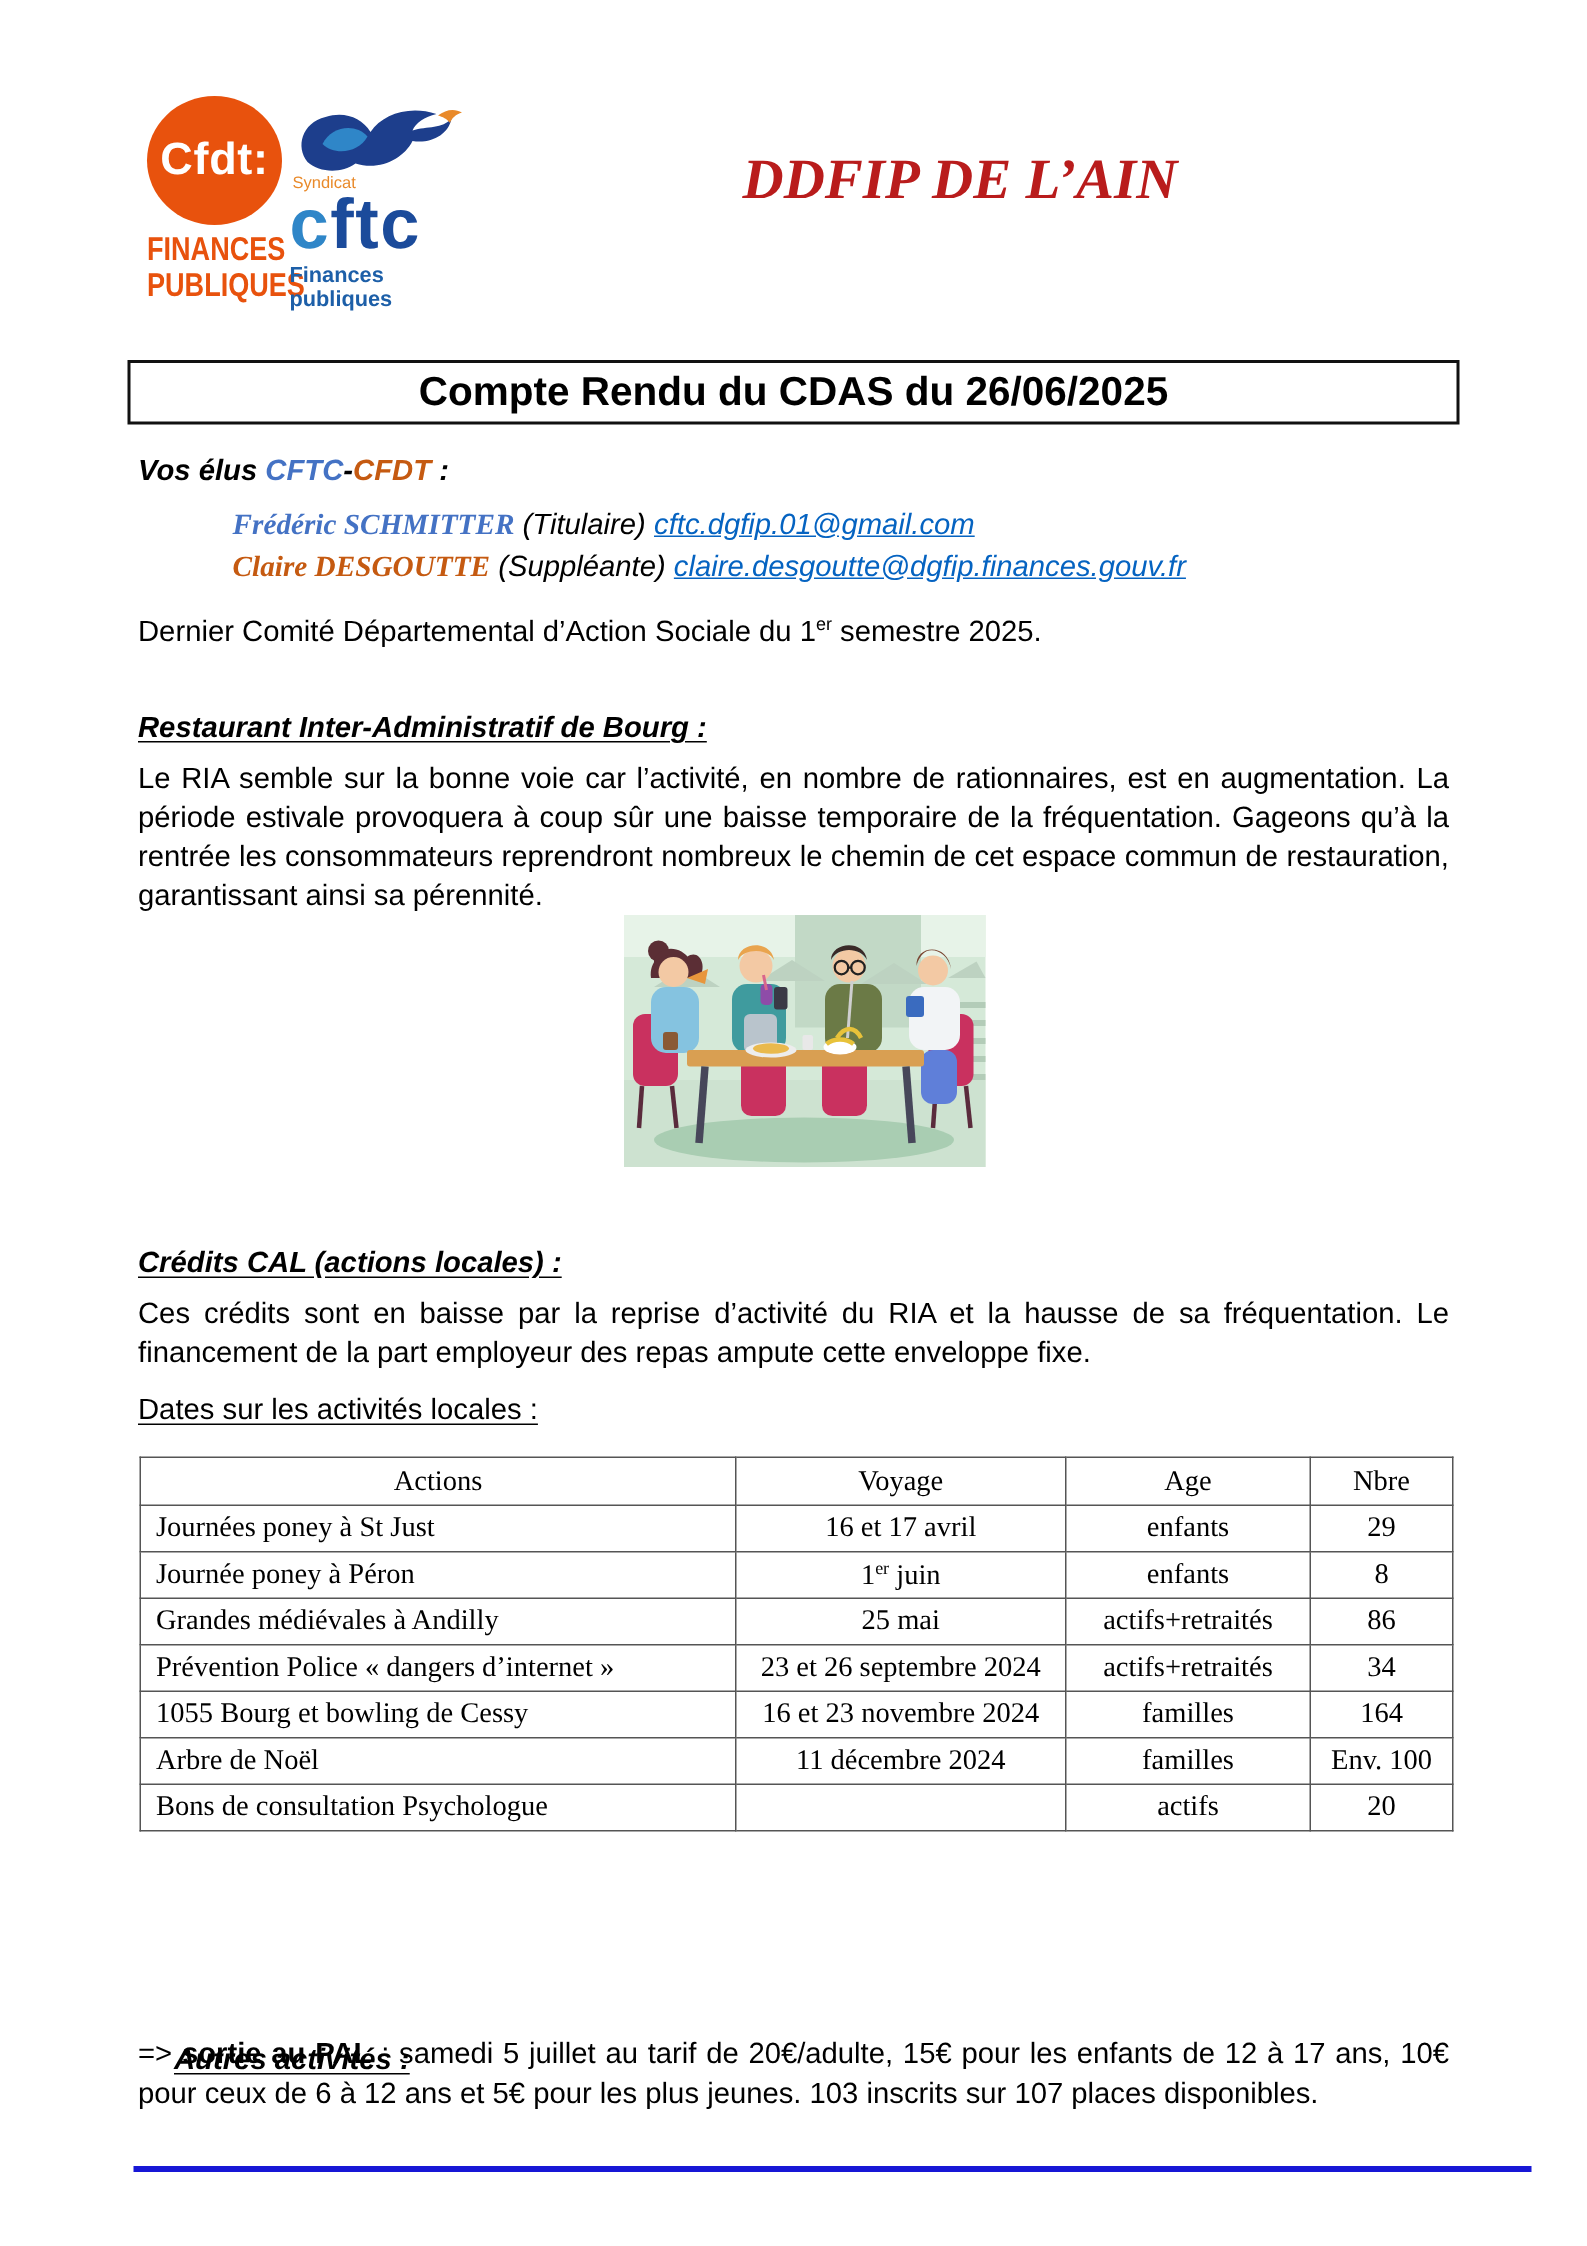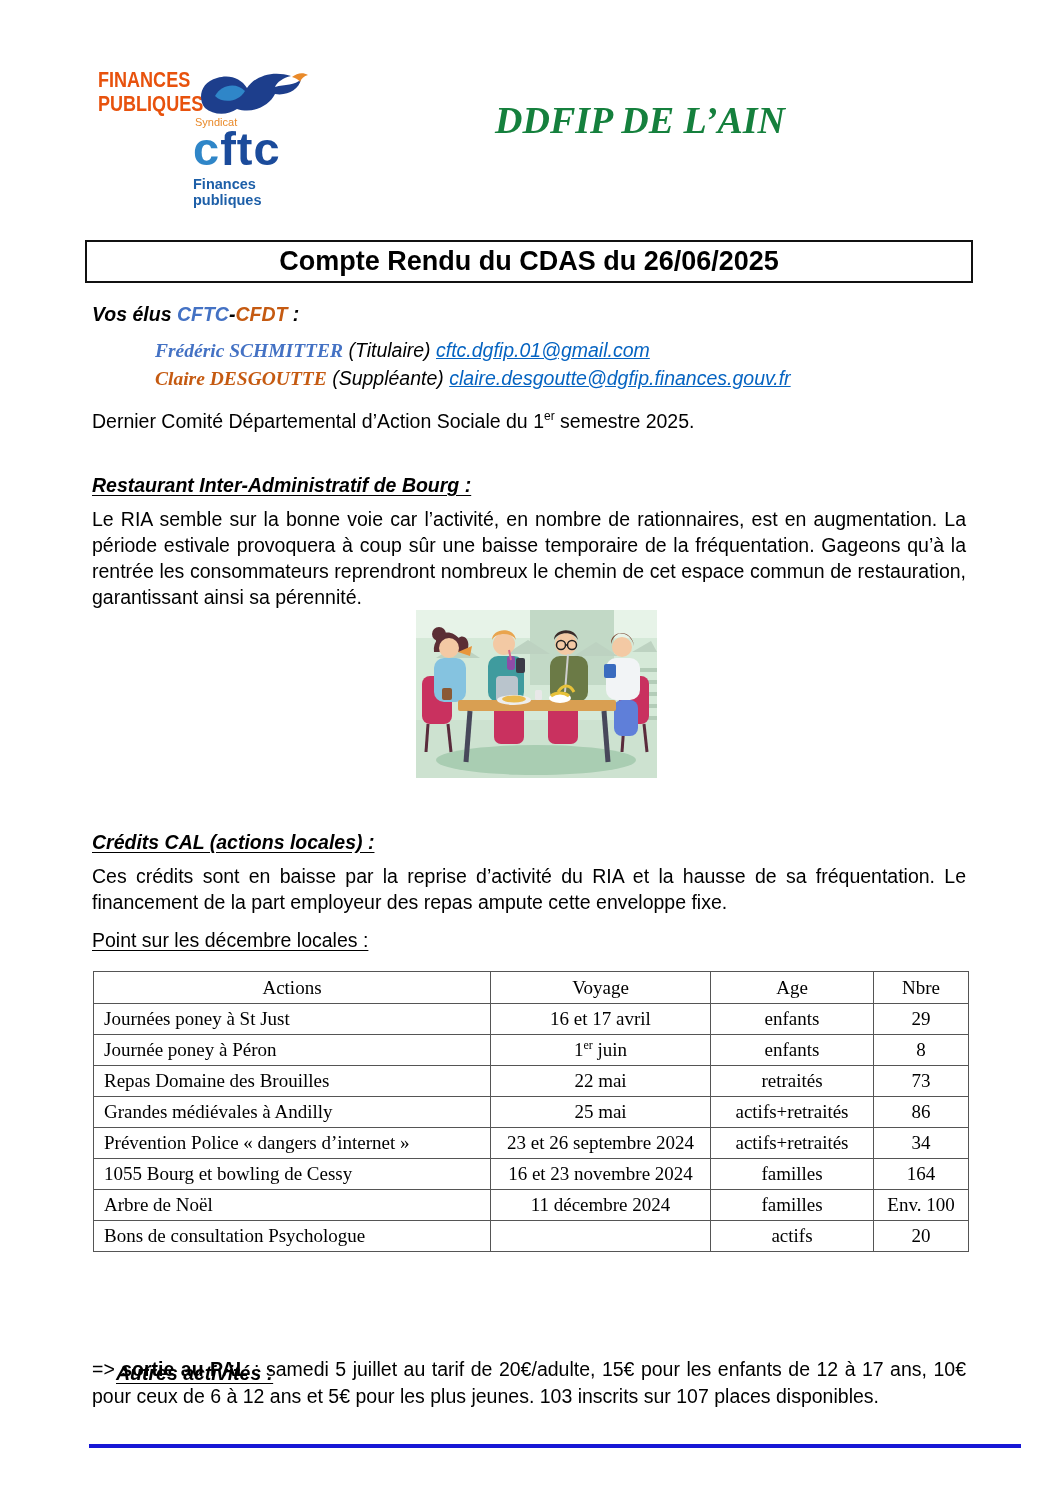--- a/index.html
+++ b/index.html
@@ -18,21 +18,21 @@
   .cftc-logo{position:absolute;left:193px;top:70px;width:135px;}
   .cftc-bird{display:block;margin-left:4px;}
   .cftc-syndicat{color:#E98A2A;font-weight:normal;font-size:11px;margin:-4px 0 0 2px;}
   .cftc-name{font-weight:bold;font-size:47px;line-height:42px;margin-left:0px;
              color:#1B4B9B;letter-spacing:1px;}
   .cftc-name .lite{color:#2F86C8;}
   .cftc-sub{color:#1D5FA8;font-weight:bold;font-size:14.5px;margin-top:6px;}
 
   .doc-title{position:absolute;left:430px;top:98px;width:420px;margin:0;
              text-align:center;font-family:"Liberation Serif",serif;
-             font-weight:bold;font-style:italic;font-size:38px;color:#15803d;}
+             font-weight:bold;font-style:italic;font-size:38px;color:#b91c1c;}
 
   
   .title-box{position:absolute;left:85px;top:240px;width:884px;height:39px;
              border:2px solid #111;display:flex;align-items:center;justify-content:center;
              font-size:27px;font-weight:bold;}
 
   
   .elus-line{position:absolute;left:92px;top:303px;font-size:19.5px;font-weight:bold;
              font-style:italic;}
   .c-blue{color:#4472C4;}
@@ -75,20 +75,23 @@
 
   
   .divider{position:absolute;left:89px;top:1444px;width:932px;height:4px;background:#1717D6;}
 </style>
 </head>
 <body>
 
 <div class="page">
 
   <div class="cfdt-logo">
+    <div class="cfdt-circle">
+      <span>Cfdt:</span>
+    </div>
     <div class="cfdt-words">
       <div class="cfdt-word">FINANCES</div>
       <div class="cfdt-word">PUBLIQUES</div>
     </div>
   </div>
 
   <div class="cftc-logo">
     <svg class="cftc-bird" width="118" height="50" viewBox="0 0 118 50">
       <path d="M8 38 C0 28 4 12 20 8 C32 4 44 8 50 18 C58 6 76 0 94 6 C86 8 80 12 78 17 C88 14 98 16 104 9 C102 20 90 26 78 24 C72 36 56 44 40 39 C30 46 16 45 8 38 Z" fill="#1D3E8C"></path>
       <path d="M18 26 C24 14 40 12 48 21 C42 32 26 34 18 26 Z" fill="#2F86C8"></path>
@@ -199,21 +202,21 @@
       <ellipse cx="106" cy="99" rx="12" ry="3.5" fill="#E9B94D"></ellipse>
       <ellipse cx="152" cy="98" rx="11" ry="5" fill="#FFFFFF"></ellipse>
       <path d="M143 96 C148 92 156 92 161 96" stroke="#E8C23A" stroke-width="3" fill="none"></path>
       <rect x="127" y="90" width="7" height="10" rx="1.5" fill="#E8E8E8"></rect>
     </svg>
   </div>
 
   <div class="sec-h h-credits">Crédits CAL (actions locales) :</div>
   <div class="sec-p p-credits">Ces crédits sont en baisse par la reprise d’activité du RIA et la hausse de sa fréquentation. Le financement de la part employeur des repas ampute cette enveloppe fixe.</div>
 
-  <div class="h-point">Point sur les décembre locales :</div>
+  <div class="h-point">Dates sur les activités locales :</div>
 
   <table class="acts-table">
     <colgroup>
         <col class="c1">
         <col class="c2">
         <col class="c3">
         <col class="c4">
       </colgroup>
     <thead>
         <tr>
@@ -230,26 +233,20 @@
           <td>enfants</td>
           <td>29</td>
         </tr>
         <tr>
           <td class="col-action">Journée poney à Péron</td>
           <td>1<sup>er</sup> juin</td>
           <td>enfants</td>
           <td>8</td>
         </tr>
         <tr>
-          <td class="col-action">Repas Domaine des Brouilles</td>
-          <td>22 mai</td>
-          <td>retraités</td>
-          <td>73</td>
-        </tr>
-        <tr>
           <td class="col-action">Grandes médiévales à Andilly</td>
           <td>25 mai</td>
           <td>actifs+retraités</td>
           <td>86</td>
         </tr>
         <tr>
           <td class="col-action">Prévention Police « dangers d’internet »</td>
           <td>23 et 26 septembre 2024</td>
           <td>actifs+retraités</td>
           <td>34</td>

